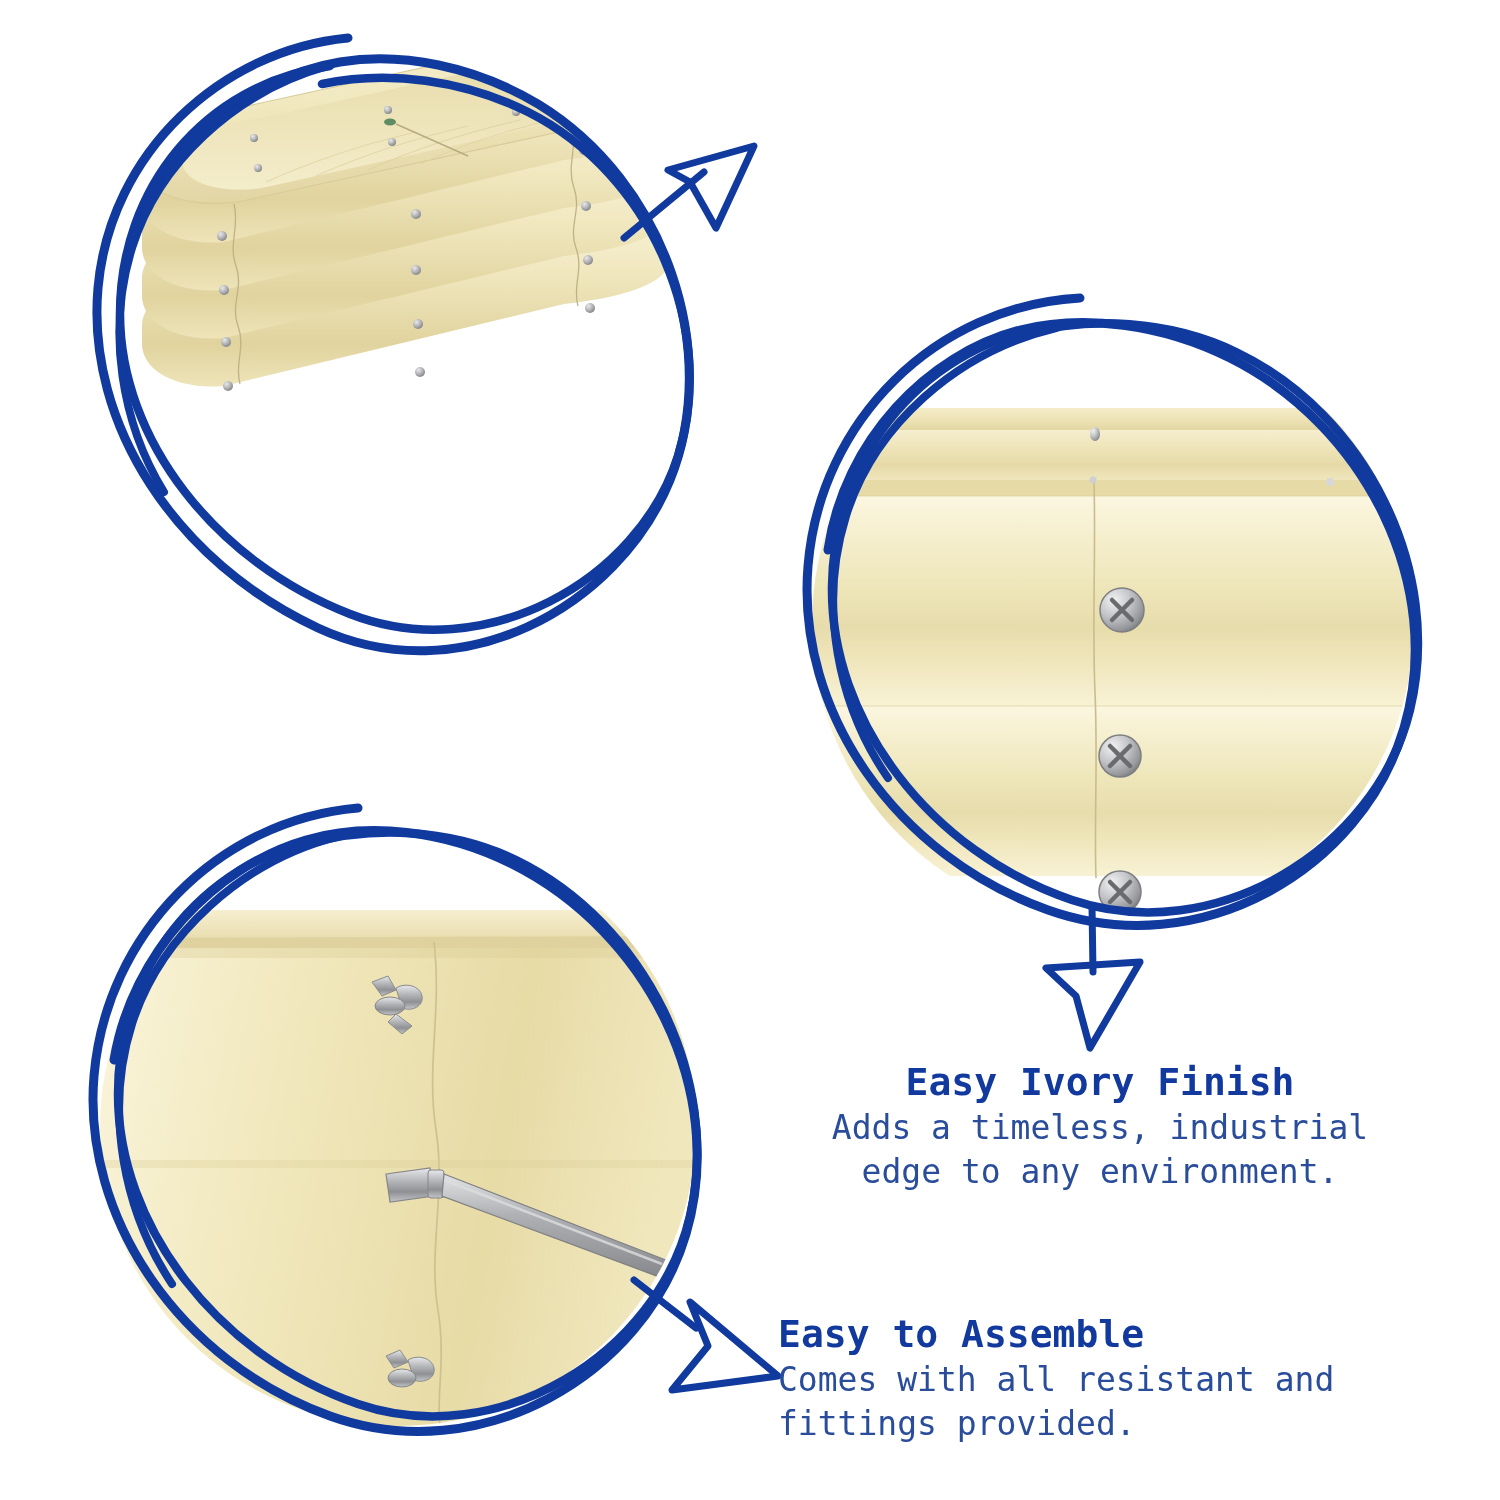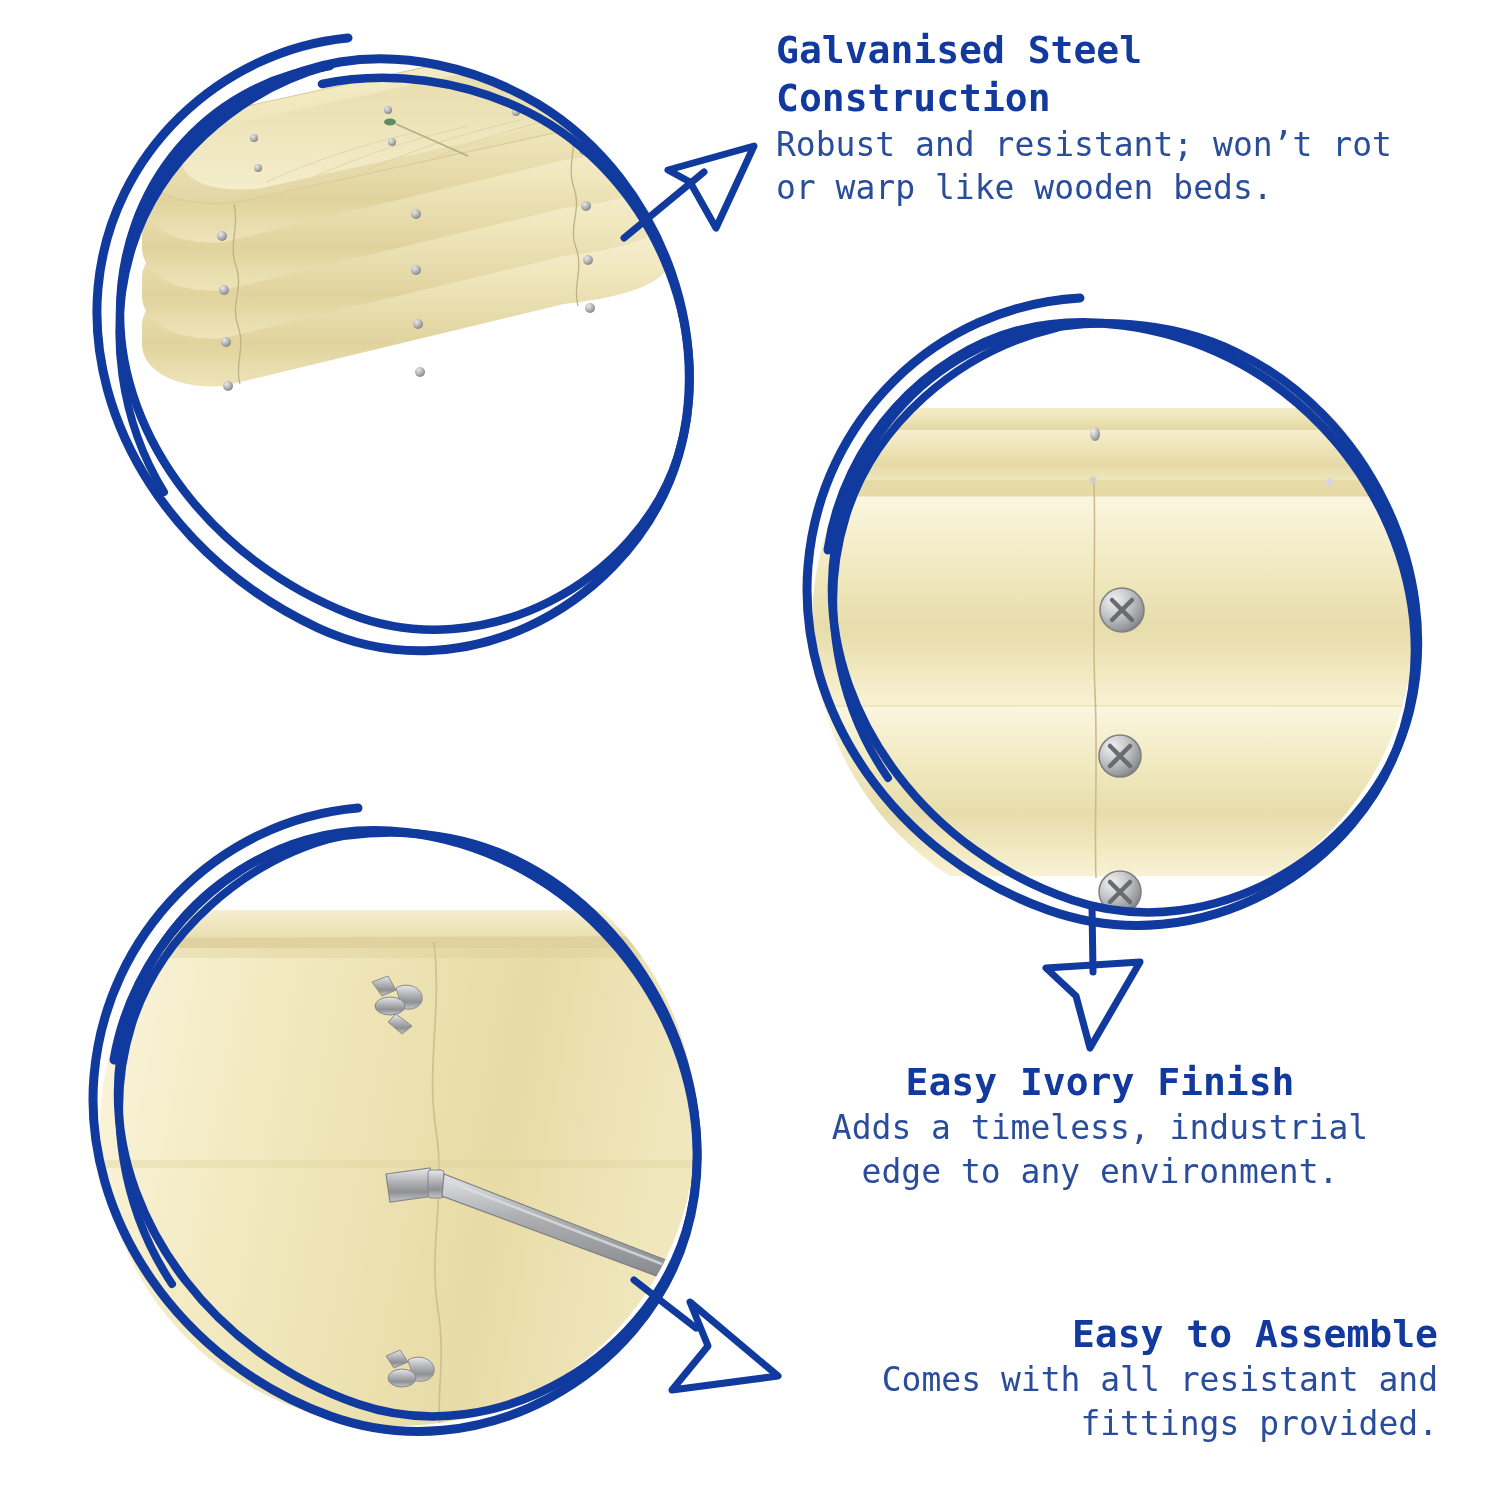--- a/index.html
+++ b/index.html
@@ -35,21 +35,21 @@
     font-family: "DejaVu Sans Mono", "Liberation Mono", monospace;
     font-weight: normal;
     color: #2A4D9B;
     font-size: 33px;
     line-height: 1.32;
     white-space: pre-line;
   }
 
   #block-steel       { left: 776px; top: 26px;   width: 700px; text-align: left; }
   #block-ivory       { left: 790px; top: 1058px; width: 620px; text-align: center; }
-  #block-assemble    { left: 778px; top: 1310px; width: 660px; text-align: right; }
+  #block-assemble    { left: 778px; top: 1310px; width: 660px; text-align: left; }
 
   
   .circle-group {
     position: absolute;
     overflow: visible;
   }
   .circle-photo-clip {
     position: absolute;
     border-radius: 50%;
     overflow: hidden;
@@ -347,26 +347,20 @@
       <path class="scribble-path" stroke-width="8.5" d="M272 36 C140 56 50 164 50 296 C50 428 150 558 290 606 C430 654 590 556 622 418 C654 280 576 124 448 62 C382 30 302 28 240 46"></path>
       <path class="scribble-path" stroke-width="8" d="M104 486 C56 414 36 314 64 226 C92 138 174 62 272 38"></path>
     </svg>
 
     <svg class="arrow-svg" style="left:560px; top:476px;" width="200" height="170" viewBox="0 0 200 170">
       <path class="arrow-path" d="M6 6 L68 54"></path>
       <path class="arrow-path" d="M62 28 L150 102 L44 116 L80 72 Z"></path>
     </svg>
   </div>
 
-  <div class="feature-text" id="block-steel">
-    <div class="feature-title">Galvanised Steel
-Construction</div>
-    <div class="feature-desc">Robust and resistant; won’t rot
-or warp like wooden beds.</div>
-  </div>
 
   <div class="feature-text" id="block-ivory">
     <div class="feature-title">Easy Ivory Finish</div>
     <div class="feature-desc">Adds a timeless, industrial
 edge to any environment.</div>
   </div>
 
   <div class="feature-text" id="block-assemble">
     <div class="feature-title">Easy to Assemble</div>
     <div class="feature-desc">Comes with all resistant and

